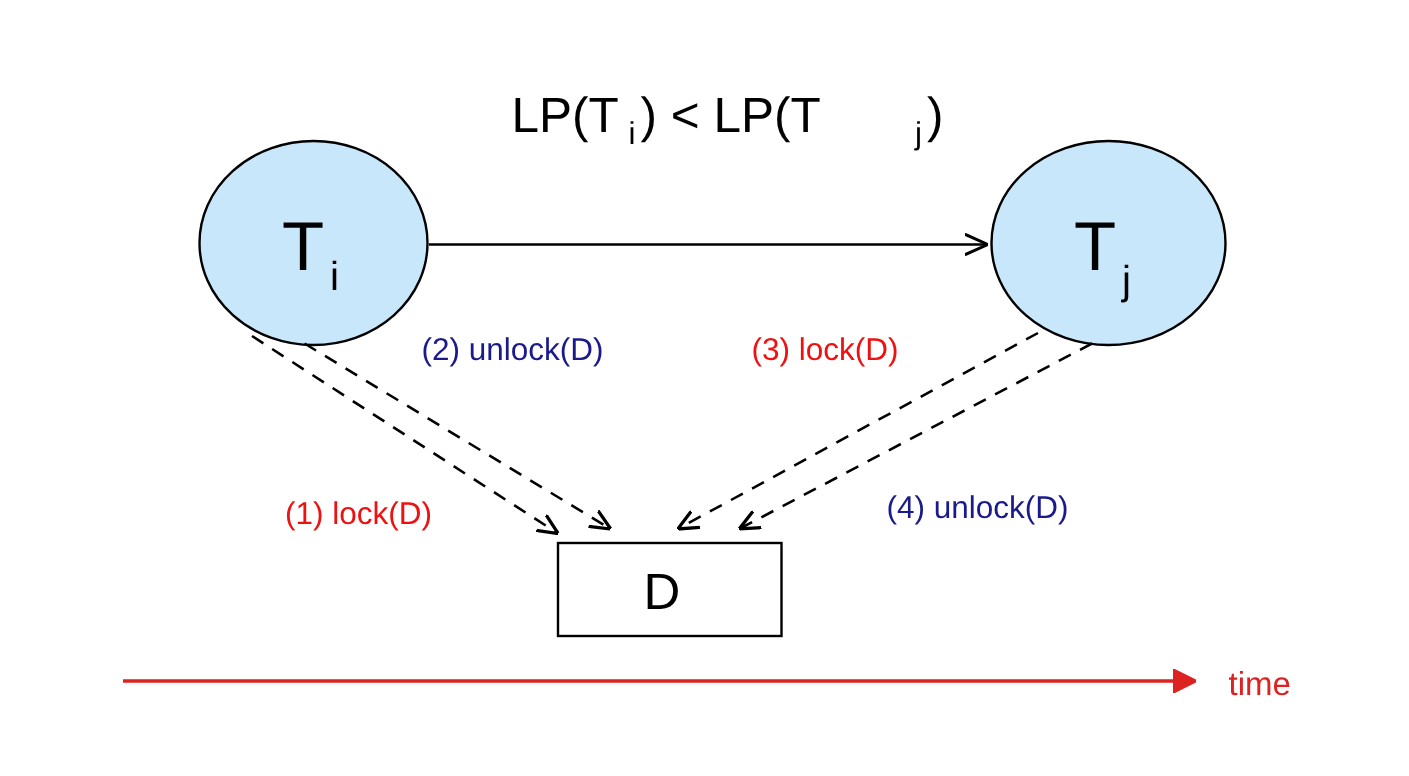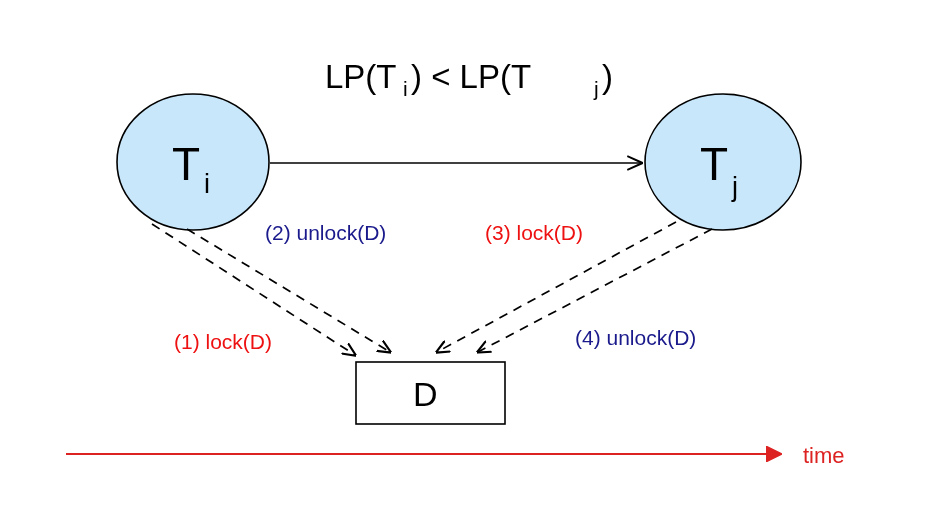--- a/index.html
+++ b/index.html
@@ -9,20 +9,21 @@
   }
   body {
     font-family: "Liberation Sans", sans-serif;
   }
   #canvas {
     position: relative;
     width: 910px;
     height: 517px;
     background: #ffffff;
     overflow: hidden;
+    margin-left: 16px;
   }
   #diagram-svg {
     position: absolute;
     left: 0;
     top: 0;
     width: 939px;
     height: 517px;
   }
   .node-label {
     font-family: "Liberation Sans", sans-serif;

